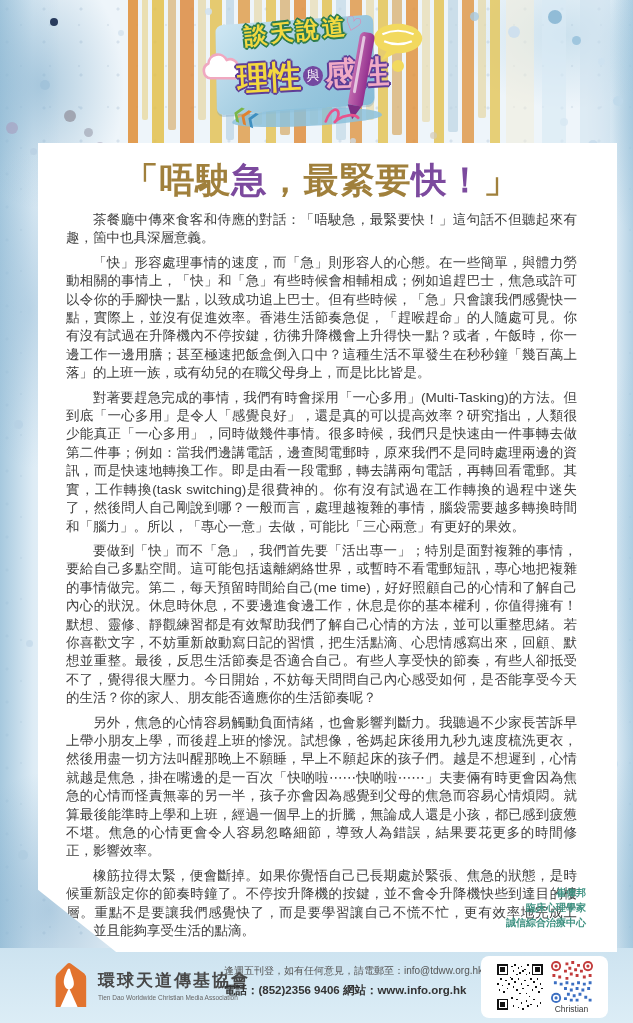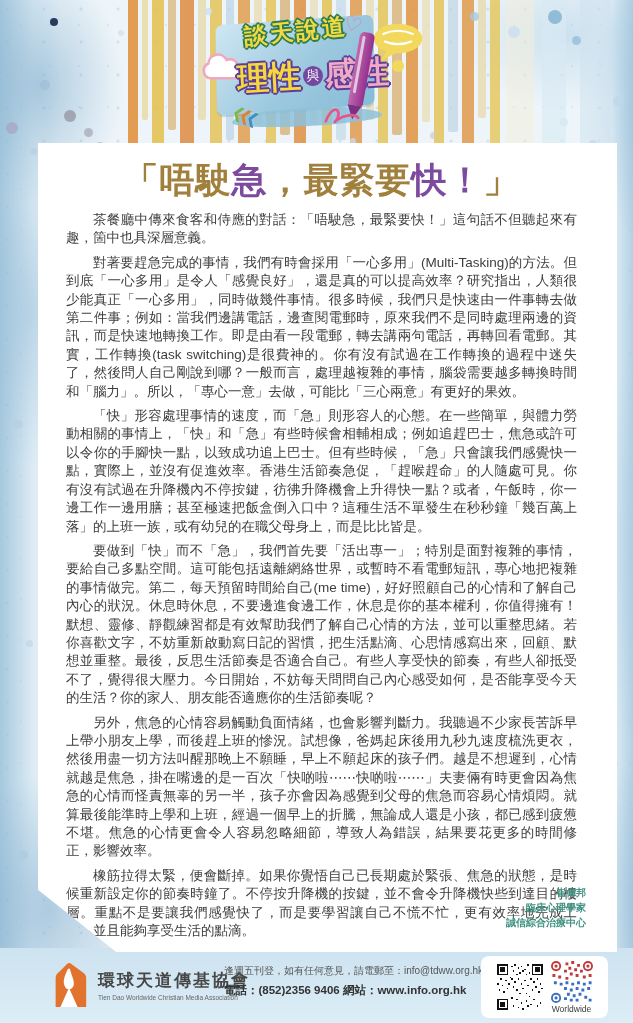--- a/index.html
+++ b/index.html
@@ -186,22 +186,22 @@
     <div class="heart">♡</div>
     <svg class="squiggle" viewBox="0 0 40 24">
       <path d="M2 18 C8 2 17 2 16 11 C15 19 8 21 15 16 C22 11 34 9 38 14" stroke="#e8538c" stroke-width="3" fill="none" stroke-linecap="round"></path>
     </svg>
     <div class="chevrons"><span class="c1">❮</span><span class="c2">❮</span><span class="c3">❮</span></div>
   </div>
 
   <div class="panel">
     <h1 class="title"><span class="seg-gold">「唔駛</span><span class="seg-purple">急</span><span class="seg-gold">，最緊要</span><span class="seg-purple">快！</span><span class="seg-gold">」</span></h1>
     <p>茶餐廳中傳來食客和侍應的對話：「唔駛急，最緊要快！」這句話不但聽起來有趣，箇中也具深層意義。</p>
+    <p>「快」形容處理事情的速度，而「急」則形容人的心態。在一些簡單，與體力勞動相關的事情上，「快」和「急」有些時候會相輔相成；例如追趕巴士，焦急或許可以令你的手腳快一點，以致成功追上巴士。但有些時候，「急」只會讓我們感覺快一點，實際上，並沒有促進效率。香港生活節奏急促，「趕喉趕命」的人隨處可見。你有沒有試過在升降機內不停按鍵，彷彿升降機會上升得快一點？或者，午飯時，你一邊工作一邊用膳；甚至極速把飯盒倒入口中？這種生活不單發生在秒秒鐘「幾百萬上落」的上班一族，或有幼兒的在職父母身上，而是比比皆是。</p>
     <p>對著要趕急完成的事情，我們有時會採用「一心多用」(Multi-Tasking)的方法。但到底「一心多用」是令人「感覺良好」，還是真的可以提高效率？研究指出，人類很少能真正「一心多用」，同時做幾件事情。很多時候，我們只是快速由一件事轉去做第二件事；例如：當我們邊講電話，邊查閱電郵時，原來我們不是同時處理兩邊的資訊，而是快速地轉換工作。即是由看一段電郵，轉去講兩句電話，再轉回看電郵。其實，工作轉換(task switching)是很費神的。你有沒有試過在工作轉換的過程中迷失了，然後問人自己剛說到哪？一般而言，處理越複雜的事情，腦袋需要越多轉換時間和「腦力」。所以，「專心一意」去做，可能比「三心兩意」有更好的果效。</p>
-    <p>「快」形容處理事情的速度，而「急」則形容人的心態。在一些簡單，與體力勞動相關的事情上，「快」和「急」有些時候會相輔相成；例如追趕巴士，焦急或許可以令你的手腳快一點，以致成功追上巴士。但有些時候，「急」只會讓我們感覺快一點，實際上，並沒有促進效率。香港生活節奏急促，「趕喉趕命」的人隨處可見。你有沒有試過在升降機內不停按鍵，彷彿升降機會上升得快一點？或者，午飯時，你一邊工作一邊用膳；甚至極速把飯盒倒入口中？這種生活不單發生在秒秒鐘「幾百萬上落」的上班一族，或有幼兒的在職父母身上，而是比比皆是。</p>
     <p>要做到「快」而不「急」，我們首先要「活出專一」；特別是面對複雜的事情，要給自己多點空間。這可能包括遠離網絡世界，或暫時不看電郵短訊，專心地把複雜的事情做完。第二，每天預留時間給自己(me time)，好好照顧自己的心情和了解自己內心的狀況。休息時休息，不要邊進食邊工作，休息是你的基本權利，你值得擁有！默想、靈修、靜觀練習都是有效幫助我們了解自己心情的方法，並可以重整思緒。若你喜歡文字，不妨重新啟動寫日記的習慣，把生活點滴、心思情感寫出來，回顧、默想並重整。最後，反思生活節奏是否適合自己。有些人享受快的節奏，有些人卻抵受不了，覺得很大壓力。今日開始，不妨每天問問自己內心感受如何，是否能享受今天的生活？你的家人、朋友能否適應你的生活節奏呢？</p>
     <p>另外，焦急的心情容易觸動負面情緒，也會影響判斷力。我聽過不少家長苦訴早上帶小朋友上學，而後趕上班的慘況。試想像，爸媽起床後用九秒九速度梳洗更衣，然後用盡一切方法叫醒那晚上不願睡，早上不願起床的孩子們。越是不想遲到，心情就越是焦急，掛在嘴邊的是一百次「快啲啦⋯⋯快啲啦⋯⋯」夫妻倆有時更會因為焦急的心情而怪責無辜的另一半，孩子亦會因為感覺到父母的焦急而容易心情煩悶。就算最後能準時上學和上班，經過一個早上的折騰，無論成人還是小孩，都已感到疲憊不堪。焦急的心情更會令人容易忽略細節，導致人為錯誤，結果要花更多的時間修正，影響效率。</p>
     <p>橡筋拉得太緊，便會斷掉。如果你覺悟自己已長期處於緊張、焦急的狀態，是時候重新設定你的節奏時鐘了。不停按升降機的按鍵，並不會令升降機快些到達目的樓層。重點不是要讓我們感覺快了，而是要學習讓自己不慌不忙，更有效率地完成工作，並且能夠享受生活的點滴。</p>
     <div class="byline">
       <div>崔偉邦</div>
       <div>臨床心理學家</div>
       <div>誠信綜合治療中心</div>
     </div>
   </div>
 
@@ -256,17 +256,17 @@
         <circle cx="3.5" cy="25.5" r="3.5" fill="#3b6fc2"></circle>
           <circle cx="3.5" cy="25.5" r="2.2" fill="#fff"></circle>
           <circle cx="3.5" cy="25.5" r="1.1" fill="#3b6fc2"></circle>
         <g fill="#c23b3b">
           <path d="M10 1h2v2h-2zM14 0h2v2h-2zM18 2h2v2h-2zM12 4h2v2h-2zM16 5h2v2h-2zM9 6h2v2H9zM20 6h2v2h-2zM1 9h2v2H1zM5 10h2v2H5zM13 8h2v2h-2zM17 9h2v2h-2zM22 10h2v2h-2zM26 9h2v2h-2zM10 11h2v2h-2z"></path>
         </g>
         <g fill="#3b6fc2">
           <path d="M2 14h2v2H2zM6 15h2v2H6zM10 14h2v2h-2zM14 15h2v2h-2zM18 14h2v2h-2zM22 15h2v2h-2zM26 14h2v2h-2zM9 18h2v2H9zM13 19h2v2h-2zM17 18h2v2h-2zM21 19h2v2h-2zM25 18h2v2h-2zM11 22h2v2h-2zM15 23h2v2h-2zM19 22h2v2h-2zM23 24h2v2h-2zM26 26h2v2h-2zM9 25h2v2H9zM13 26h2v2h-2zM17 26h2v2h-2z"></path>
         </g>
       </svg>
-      <div class="qr-caption">Worldwide</div>
+      <div class="qr-caption">Christian</div>
     </div>
   </div>
 
 </div>
 
 </body></html>

